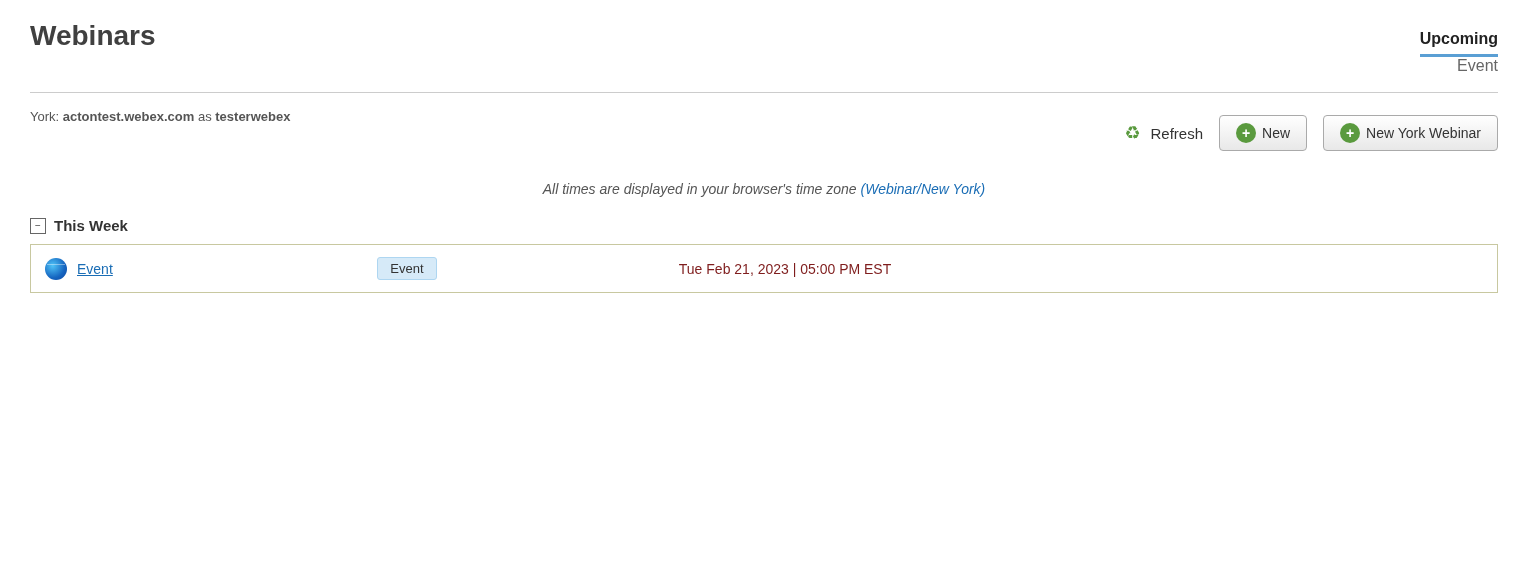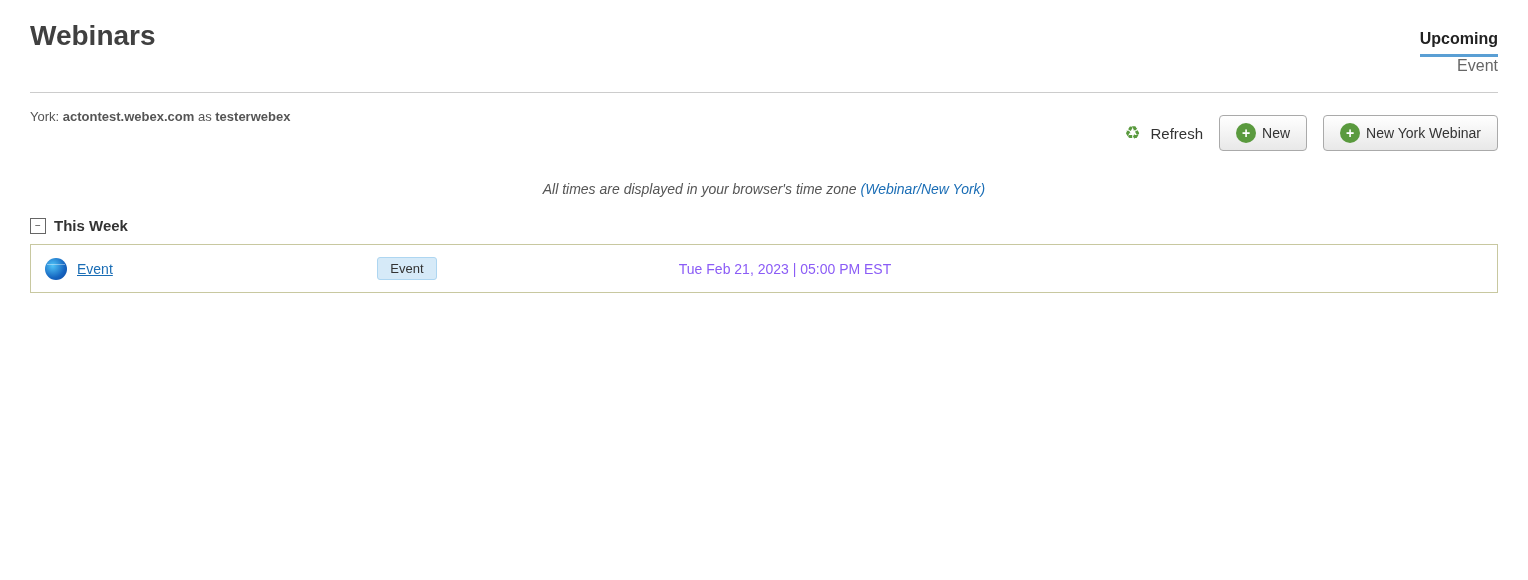--- a/index.html
+++ b/index.html
@@ -212,21 +212,21 @@
       display: inline-block;
       padding: 3px 12px;
       background: #fef9e7;
       color: #333;
       border: 1px solid #f0d060;
       border-radius: 3px;
       font-size: 13px;
     }
     .date-cell {
       font-size: 14px;
-      color: #8b5cf6;
+      color: #7f1d1d;
       white-space: nowrap;
     }
   </style>
 </head>
 <body>
 
 <div class="page-container">
 
   <div class="header-row">
     <h1 class="page-title">Webinars</h1>

